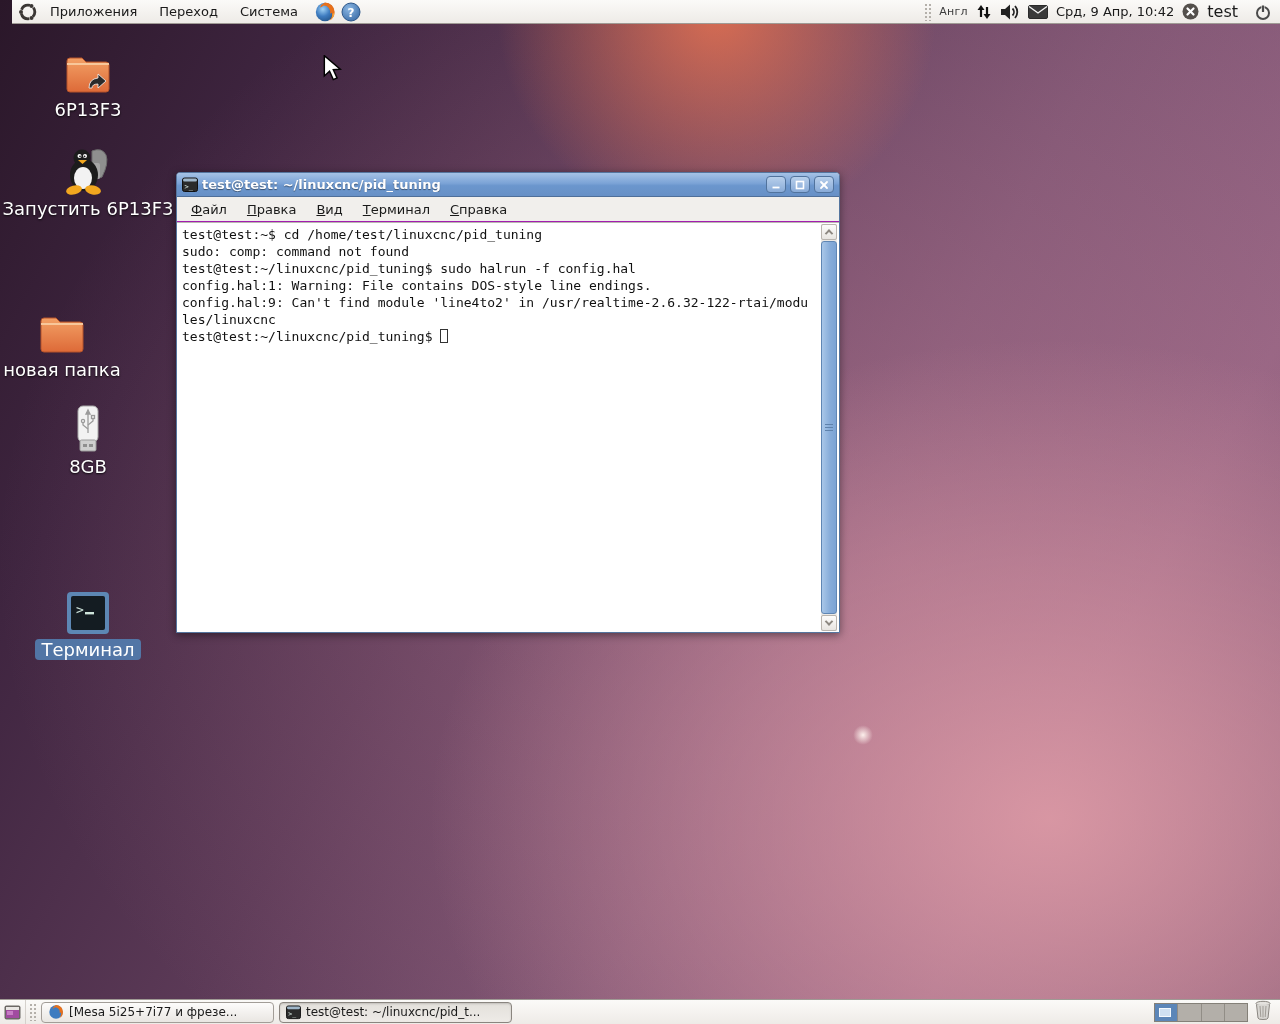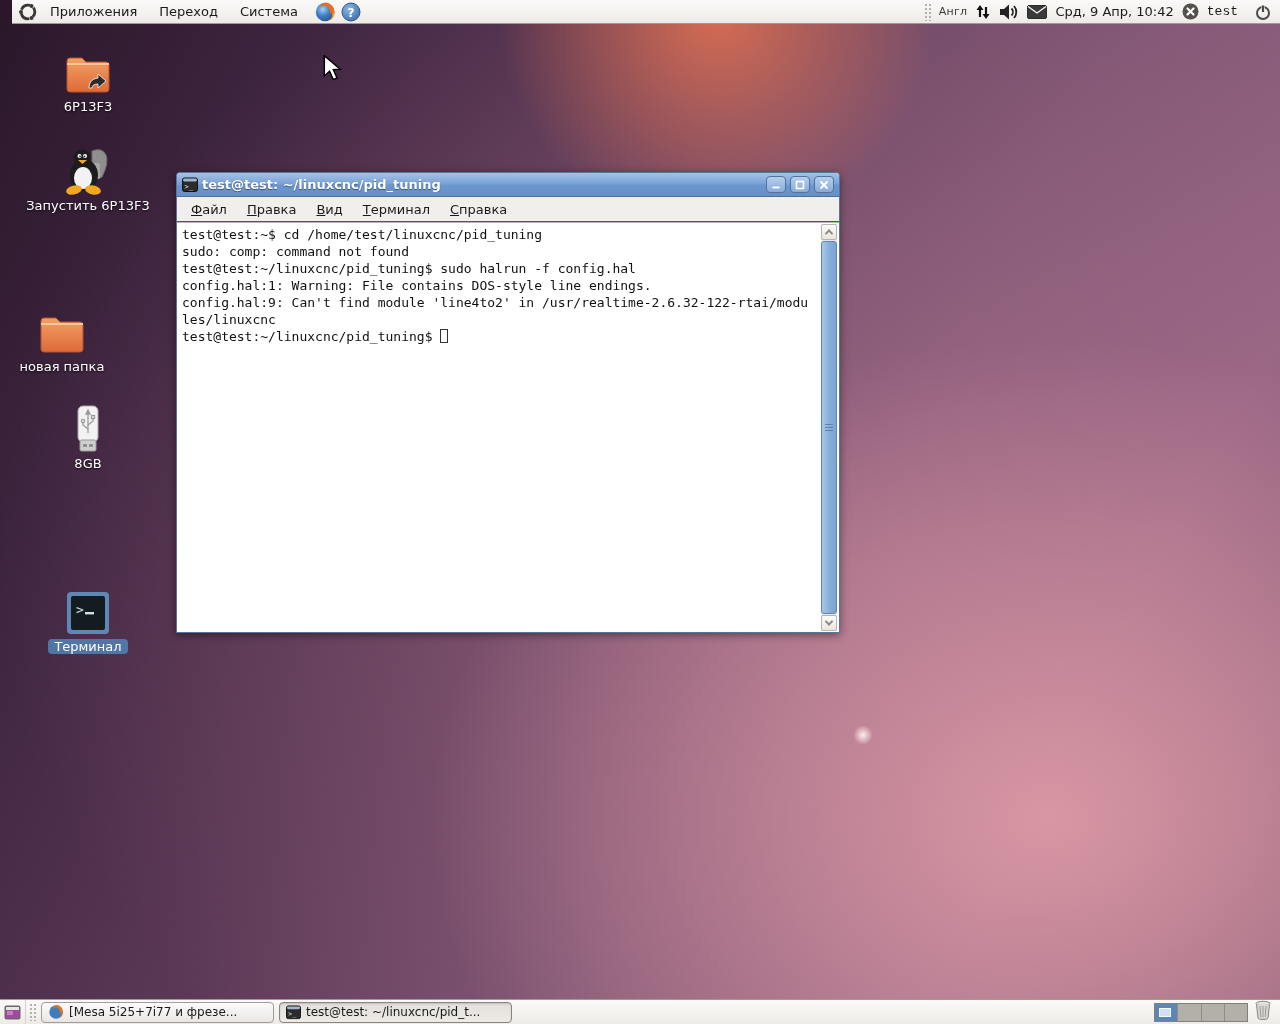--- a/index.html
+++ b/index.html
@@ -23,27 +23,27 @@
     display:flex; align-items:center; font-size:13px; color:#1a1a1a; z-index:50;margin-left:12px;
   }
   .tp-left { display:flex; align-items:center; gap:2px; padding-left:6px; }
   .tp-menu { padding:3px 10px; cursor:default; }
   .tp-right { margin-left:auto; display:flex; align-items:center; gap:8px; padding-right:8px; }
   .grip { width:7px; height:18px;
     background-image:radial-gradient(circle, #b4b0aa 32%, transparent 36%);
     background-size:4px 4px; }
   .kbd-layout { font-size:11px; color:#3c3c3c; letter-spacing:.3px; }
   .clock { font-size:13px; }
-  .username { font-size:13px;font-family:Liberation Mono, monospace; }
+  .username { font-size:16px; }
   .panel-icon { display:inline-flex; align-items:center; justify-content:center; }
 
   
   .dicon { position:absolute; width:120px; display:flex; flex-direction:column; align-items:center; gap:3px; }
   .dicon .dlabel {
-    font-size:13px; color:#fff; text-shadow:0 1px 2px rgba(0,0,0,.85);
+    font-size:18px; color:#fff; text-shadow:0 1px 2px rgba(0,0,0,.85);
     white-space:nowrap; text-align:left;
   }
   .dlabel-selected {
     background:rgba(82,124,174,.92); border-radius:4px; padding:0 6px;
     text-shadow:none !important;
   }
 
   
   .window {
     position:absolute; left:176px; top:172px; width:664px; height:461px;

